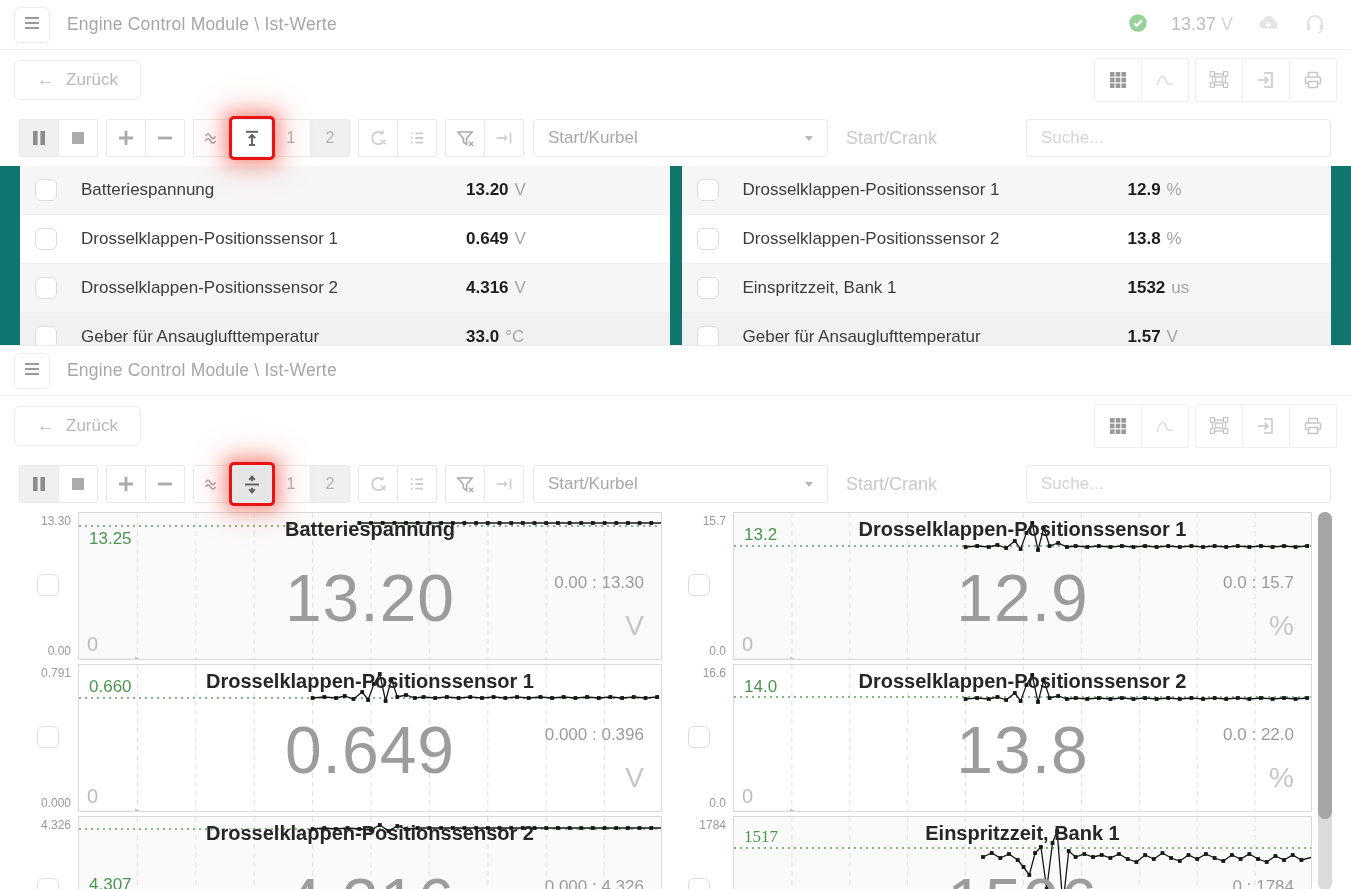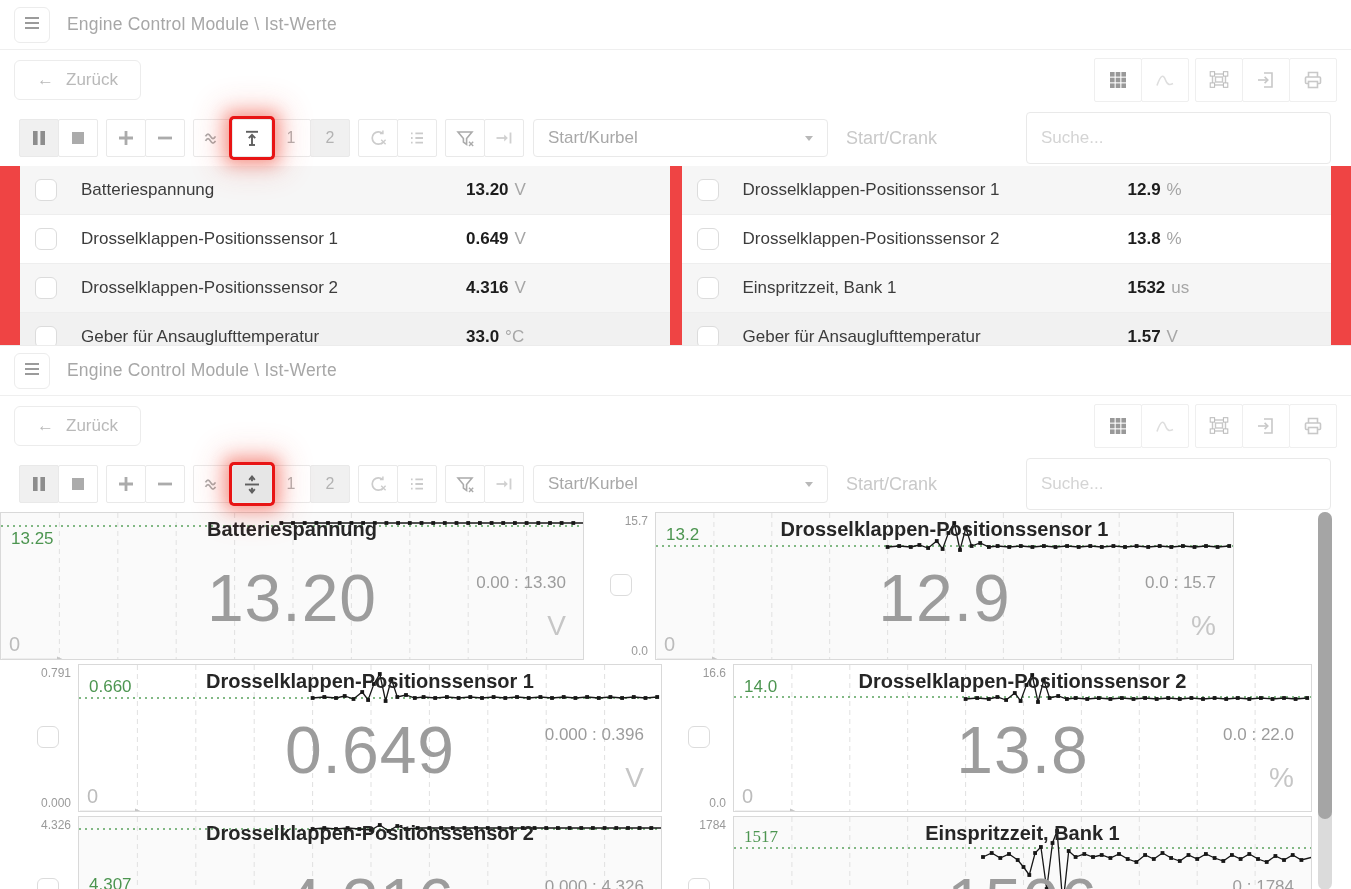--- a/index.html
+++ b/index.html
@@ -1,18 +1,18 @@
 <!DOCTYPE html>
 <html><head>
 <meta charset="utf-8">
 <style>
 *{box-sizing:border-box;margin:0;padding:0}
 html,body{width:1351px;height:889px;overflow:hidden;background:#fff;
   font-family:"Liberation Sans",sans-serif}
-.panel{position:relative;background:#ef4444;overflow:hidden}
+.panel{position:relative;background:#0f766e;overflow:hidden}
 #panel1{height:345px}
 #panel2{height:544px;border-top:1px solid #ececec}
 
 .app-header{height:50px;display:flex;align-items:center;padding:0 14px;border-bottom:1px solid #efefef;background:#fff}
 .menu-btn{width:36px;height:36px;border:1px solid #ececec;border-radius:6px;background:#fff;display:flex;align-items:center;justify-content:center;cursor:pointer}
 .app-title{margin-left:17px;font-size:17.5px;color:#a7a7a7;letter-spacing:.2px}
 .header-right{margin-left:auto;display:flex;align-items:center;gap:22px;padding-right:10px}
 .volt{font-size:18px;color:#bdbdbd}
 .volt .vu{color:#d4d4d4}
 
@@ -25,21 +25,21 @@
 .toolbar{height:56px;display:flex;align-items:center;padding:0 20px;position:relative;background:#fff}
 .tbtns{display:flex;align-items:center}
 .tgap{width:9px;display:inline-block}
 .tbtn{width:40px;height:38px;border:1px solid #e9e9e9;background:#fff;display:flex;align-items:center;justify-content:center;margin-left:-1px;cursor:pointer;font-size:16px;color:#b3b3b3;font-family:inherit;position:relative;border-radius:2px}
 .tbtn.active{background:#f0f0f0}
 .tbtn.hl{box-shadow:0 0 0 3px #e81414,0 0 16px 7px rgba(238,62,42,.45),0 0 30px 14px rgba(238,62,42,.18);z-index:2}
 .tbtn.hl.active{background:#e6e6e6}
 .dropdown{margin-left:9px;width:295px;height:38px;border:1px solid #e9e9e9;border-radius:4px;display:flex;align-items:center;padding:0 14px;color:#a8a8a8;font-size:17px;cursor:pointer;background:#fff}
 .caret{margin-left:auto;width:0;height:0;border-left:4.5px solid transparent;border-right:4.5px solid transparent;border-top:5px solid #b8b8b8}
 .dropdown-caption{margin-left:18px;font-size:18px;color:#c9c9c9}
-.search{margin-left:auto;width:305px;height:52px;border:1px solid #e9e9e9;border-radius:4px;padding:0 14px;font-size:17px;color:#777;font-family:inherit;outline:none;background:#fff}
+.search{margin-left:auto;width:305px;height:38px;border:1px solid #e9e9e9;border-radius:4px;padding:0 14px;font-size:17px;color:#777;font-family:inherit;outline:none;background:#fff}
 .search::placeholder{color:#d4d4d4}
 
 .vtable{display:flex;gap:12px;padding:0 20px}
 .vcol{flex:1}
 .vrow{height:49px;display:flex;align-items:center;border-bottom:1px solid #eee}
 .cbx{width:22px;height:22px;border:1px solid #dcdcdc;border-radius:6px;background:#fff;flex:none;cursor:pointer;display:inline-block}
 .vrow .cbx{margin-left:15px}
 .vlabel{margin-left:24px;font-size:17px;color:#3c3c3c;width:385px;white-space:nowrap;overflow:hidden}
 .vval{font-size:17px;font-weight:700;color:#1d1d1d}
 .vunit{margin-left:6px;font-size:17px;color:#a6a6a6}
@@ -66,20 +66,37 @@
 <body>
 
 <section id="panel1" class="panel">
   <header class="app-header">
     <button class="menu-btn">
       <span><svg width="24" height="24" viewBox="0 0 24 24">
             <path d="M5 7h14M5 12h14M5 17h14" stroke="#9b9b9b" stroke-width="2.2"></path>
           </svg></span>
     </button>
     <div class="app-title">Engine Control Module \ Ist-Werte</div>
+    <div class="header-right">
+      <span><svg width="22" height="22" viewBox="0 0 24 24">
+            <circle cx="12" cy="12" r="9.5" fill="#96d29a"></circle>
+            <path d="M7.8 12.3l2.8 2.8 5.6-6" fill="none" stroke="#fff" stroke-width="2.4"></path>
+          </svg></span>
+      <span class="volt"><span>13.37</span> <span class="vu">V</span></span>
+      <span><svg width="26" height="24" viewBox="0 0 24 24">
+            <path d="M8 17.5a4.3 4.3 0 0 1-.6-8.6 5.8 5.8 0 0 1 11.2 1.4 3.6 3.6 0 0 1-1 7.2Z" fill="#e4e4e4"></path>
+            <path d="M12.4 10.5v4.6m-2.3-2.2 2.3 2.4 2.3-2.4" stroke="#fff" stroke-width="1.5" fill="none"></path>
+          </svg></span>
+      <span><svg width="24" height="24" viewBox="0 0 24 24">
+            <path d="M5 15v-3a7 7 0 0 1 14 0v3" fill="none" stroke="#e2e2e2" stroke-width="2"></path>
+            <rect x="3.8" y="13.5" width="3.4" height="6" rx="1.7" fill="#e2e2e2"></rect>
+            <rect x="16.8" y="13.5" width="3.4" height="6" rx="1.7" fill="#e2e2e2"></rect>
+            <path d="M19 19.5a3.5 3.5 0 0 1-4 1.8" fill="none" stroke="#e2e2e2" stroke-width="1.6"></path>
+          </svg></span>
+    </div>
   </header>
   <div class="action-row">
     <button class="back-btn">
       <span>←</span>
       <span>Zurück</span>
     </button>
     <div class="view-btns">
         <button class="vbtn">
           <span style="display: flex;">
             <svg width="24" height="24" viewBox="0 0 24 24">
@@ -455,20 +472,25 @@
       </div>
     <div class="dropdown">
       <span>Start/Kurbel</span>
       <span class="caret"></span>
     </div>
     <div class="dropdown-caption">Start/Crank</div>
     <input class="search" placeholder="Suche..." style="">
   </div>
   <div class="graphs">
       <div class="grow">
+        <div class="ggutter" style="width: 78px;">
+          <div class="gmax">13.30</div>
+          <div class="gmin">0.00</div>
+          <span class="cbx" style="left: 37px;"></span>
+        </div>
         <div class="tile" style="width: 584px; background: rgb(250, 250, 250);">
           <svg width="584" height="148">
             <line x1="58.4" y1="0" x2="58.4" y2="148" stroke="#e1e1e1" stroke-dasharray="5 4"></line>
             <line x1="116.8" y1="0" x2="116.8" y2="148" stroke="#e1e1e1" stroke-dasharray="5 4"></line>
             <line x1="175.2" y1="0" x2="175.2" y2="148" stroke="#e1e1e1" stroke-dasharray="5 4"></line>
             <line x1="233.6" y1="0" x2="233.6" y2="148" stroke="#e1e1e1" stroke-dasharray="5 4"></line>
             <line x1="292.0" y1="0" x2="292.0" y2="148" stroke="#e1e1e1" stroke-dasharray="5 4"></line>
             <line x1="350.4" y1="0" x2="350.4" y2="148" stroke="#e1e1e1" stroke-dasharray="5 4"></line>
             <line x1="408.8" y1="0" x2="408.8" y2="148" stroke="#e1e1e1" stroke-dasharray="5 4"></line>
             <line x1="467.2" y1="0" x2="467.2" y2="148" stroke="#e1e1e1" stroke-dasharray="5 4"></line>

